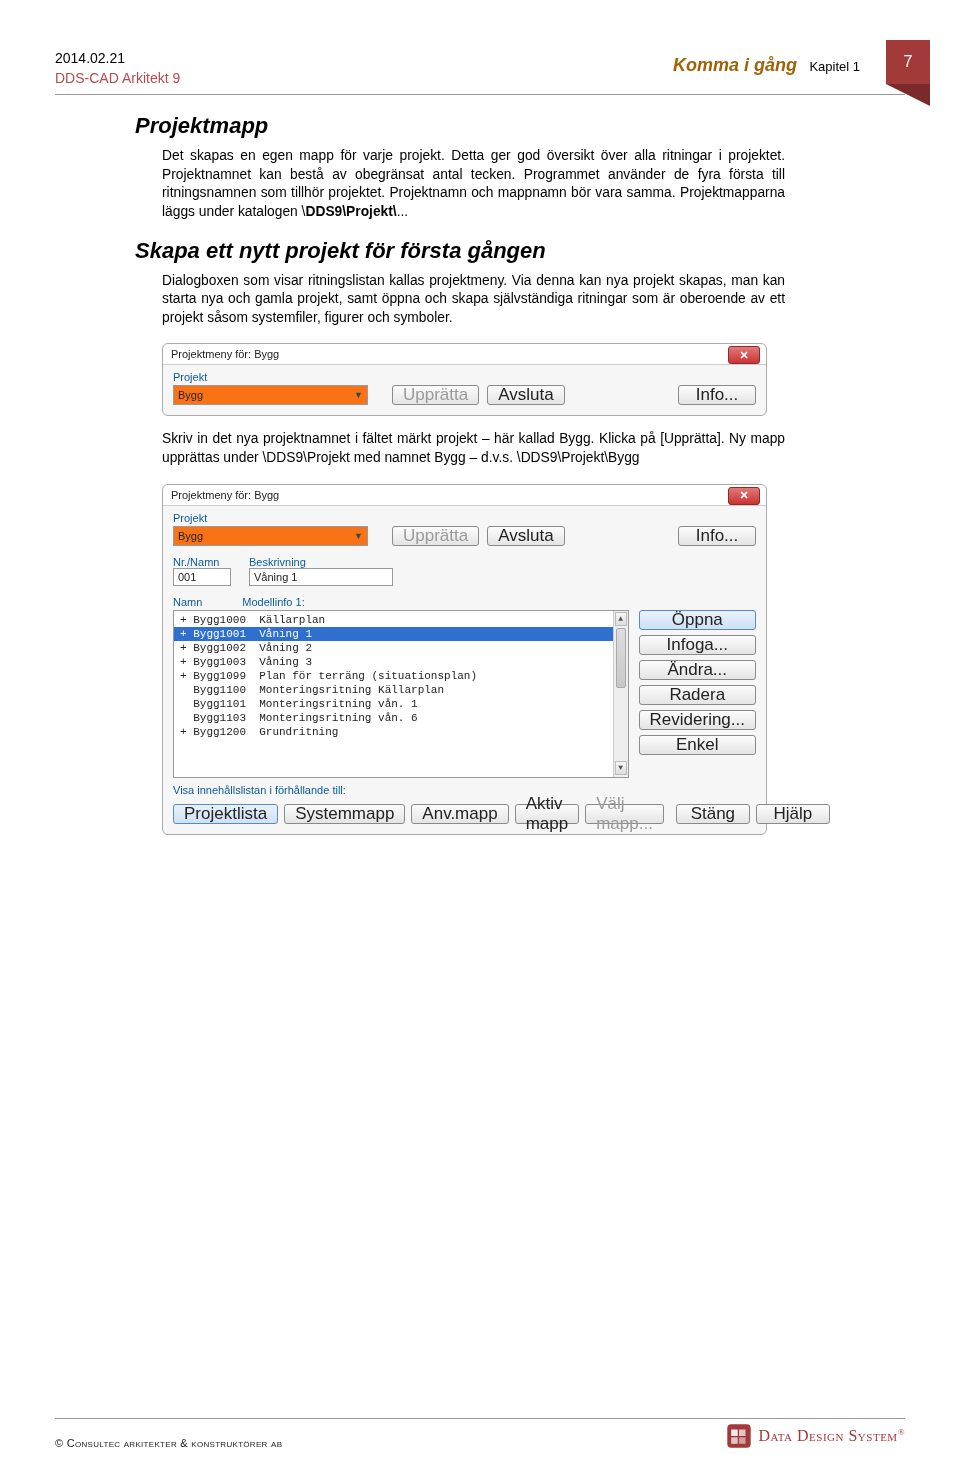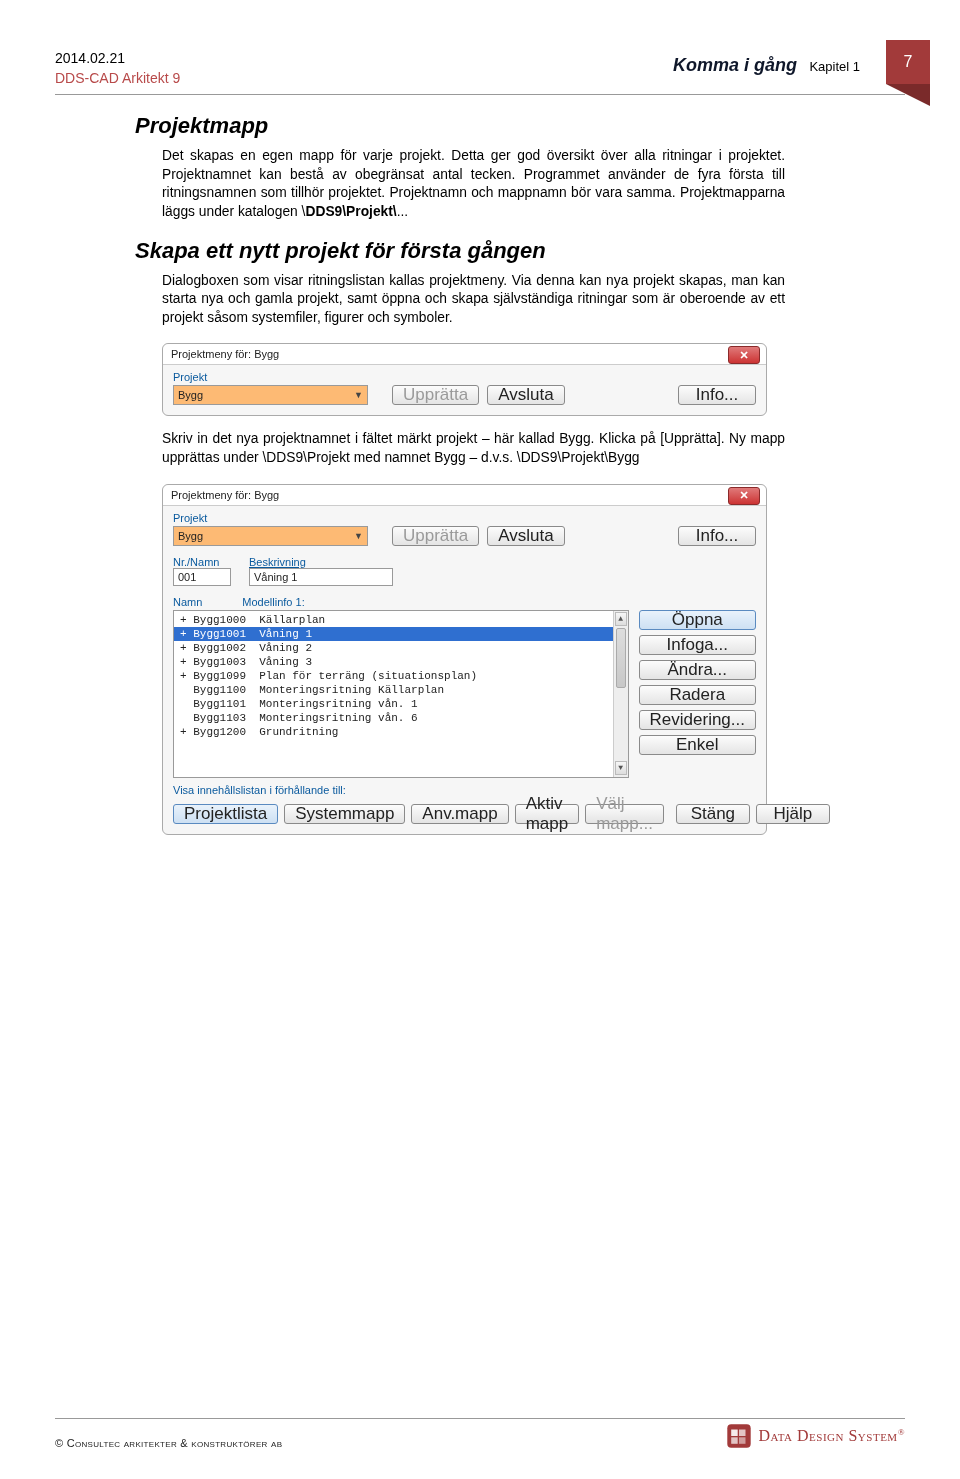--- a/index.html
+++ b/index.html
@@ -13,21 +13,21 @@
   .page {
     position: relative;
     width: 960px;
     min-height: 1479px;
     padding: 50px 55px 40px 55px;
   }
   
   .hdr-date { font-size: 14px; color: #000; }
   .hdr-subtitle { font-size: 14px; color: #b84a4a; margin-top: 4px; }
   .hdr-right-wrap { position: absolute; top: 55px; right: 100px; text-align: right; }
-  .hdr-right1 { font-size: 18px; font-style: italic; font-weight: bold; color: #0f172a; display: inline; margin-left: 13px; }
+  .hdr-right1 { font-size: 18px; font-style: italic; font-weight: bold; color: #a16207; display: inline; margin-left: 13px; }
   .hdr-right2 { font-size: 13px; color: #000; display: inline; margin-left: 8px; }
   .page-num-box {
     position: absolute; top: 40px; right: 30px;
     width: 44px; height: 44px; background: #a23a3a;
     color: #fff; display: flex; align-items: center; justify-content: center;
     font-size: 16px;
   }
   .page-num-tri {
     position: absolute; top: 84px; right: 30px;
     width: 0; height: 0; border-left: 44px solid transparent; border-top: 22px solid #7a2a2a;
@@ -60,21 +60,21 @@
     background: linear-gradient(#e07a7a,#c33); color:#fff;
     display:flex;align-items:center;justify-content:center;
     font-weight:bold; border:1px solid #8a2a2a; font-size:11px;
   }
   .dlg-body { padding: 6px 10px 10px 10px; }
   .lbl { color: #0a5a9e; font-size: 11px; margin-bottom: 2px; }
   .row { display:flex; align-items:center; gap:8px; }
   .projline { margin-top:2px; }
   .combo {
     display:flex; align-items:center; justify-content:space-between;
-    width: 195px; height: 20px; background: #fdba74;
+    width: 195px; height: 20px; background: #f97316;
     border: 1px solid #9a9a9a; padding: 0 4px;
   }
   .combo .caret { font-size: 9px; color:#444; }
   .btn {
     height: 20px; padding: 0 10px; font-size: 17px;
     background: linear-gradient(#fcfcfc,#e4e4e4);
     border: 1px solid #8a8a8a; border-radius: 3px;
     display:inline-flex; align-items:center; justify-content:center;
     color:#222;
   }
@@ -182,21 +182,21 @@
           </div>
           <div style="width:8px;"></div>
           <div class="btn wide dis">Upprätta</div>
           <div class="btn wide">Avsluta</div>
           <div class="spacer"></div>
           <div class="btn right">Info...</div>
         </div>
 
         <div class="row" style="margin-top:10px; gap:18px;">
           <div class="lbl" style="width:58px;margin:0;">Nr./Namn</div>
-          <div class="lbl" style="margin:0;text-decoration:underline;">Beskrivning</div>
+          <div class="lbl" style="margin:0;">Beskrivning</div>
         </div>
         <div class="row" style="gap:18px;">
           <div class="field sm">001</div>
           <div class="field">Våning 1</div>
         </div>
 
         <div class="row" style="margin-top:10px; gap:40px;">
           <div class="lbl" style="margin:0;">Namn</div>
           <div class="lbl" style="margin:0;">Modellinfo 1:</div>
         </div>

